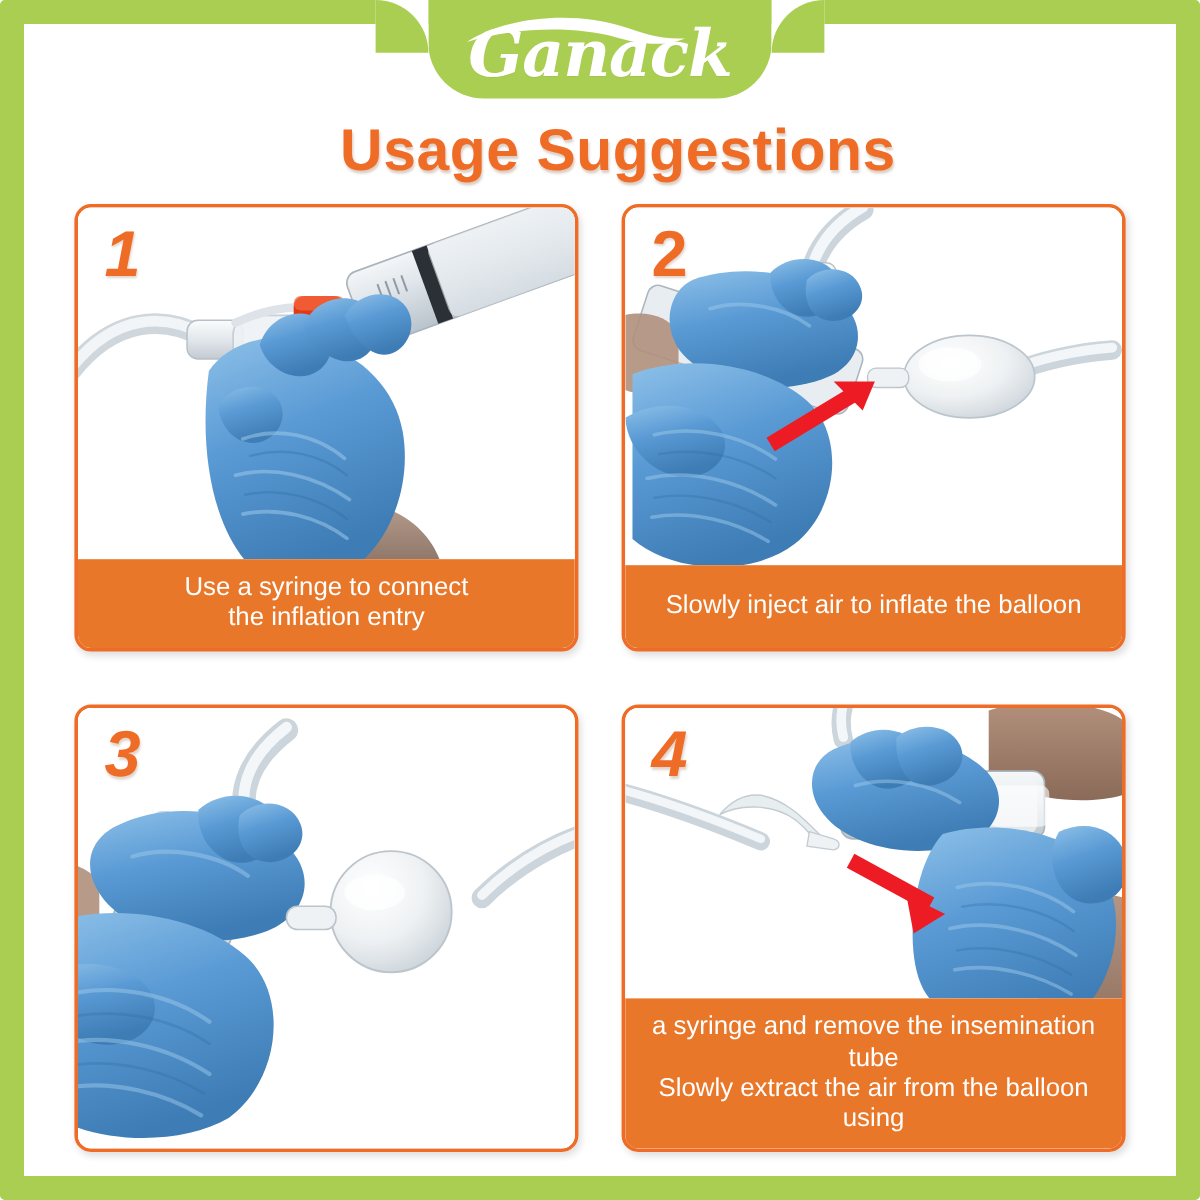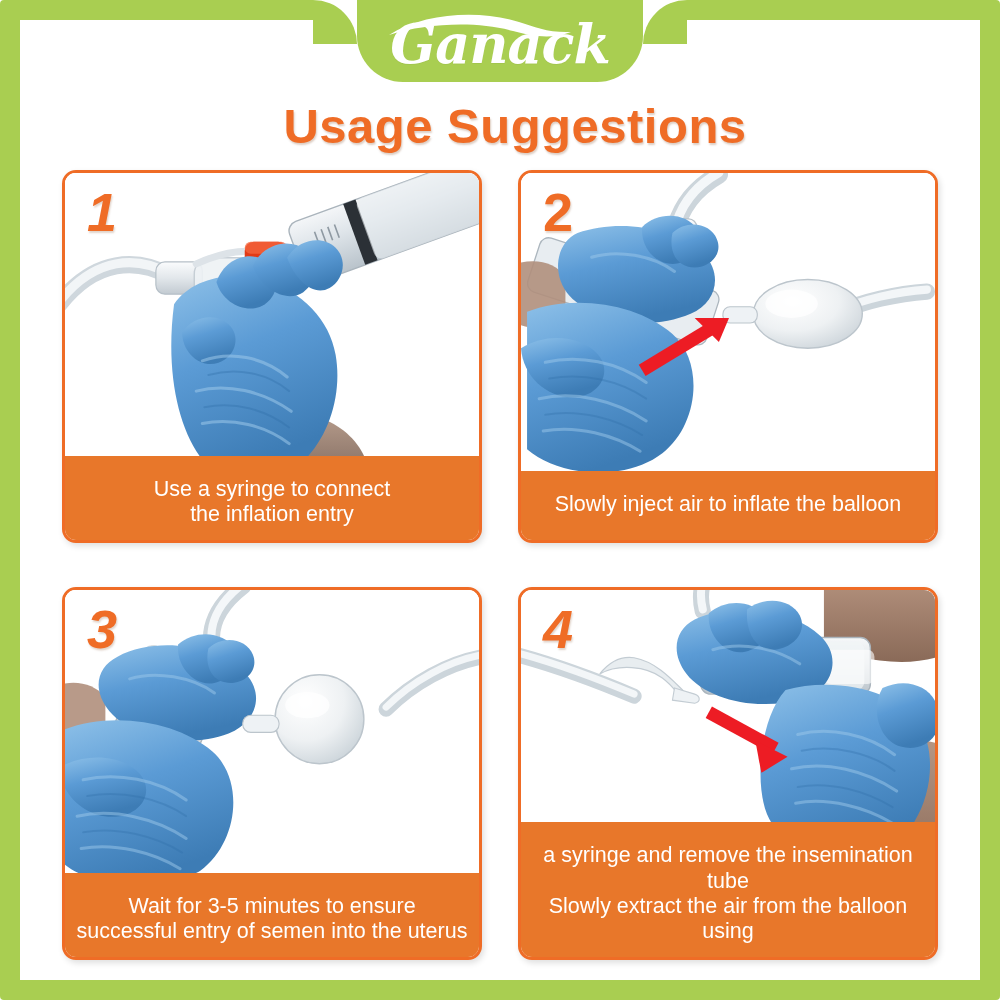--- a/index.html
+++ b/index.html
@@ -143,21 +143,21 @@
   }
   .step-number.italic { font-style: italic; }
 
   .step-caption {
     flex: 0 0 auto;
     background: #e8772a;
     color: #ffffff;
     text-align: center;
     font-size: 21.5px;
     line-height: 1.17;
-    padding: 21px 10px 13px;
+    padding: 11px 10px 13px;
     z-index: 4;
   }
   .step-caption.one-line { padding: 21px 10px 23px; }
 
   
   .photo-svg {
     position: absolute;
     inset: 0;
     width: 100%;
     height: 100%;
@@ -404,24 +404,20 @@
             <path d="M18 260 C52 254 90 264 116 280"></path>
           </g>
 
           <circle cx="252" cy="148" r="44" fill="url(#balloon3)" stroke="#bcc5cc" stroke-width="1.4"></circle>
           <ellipse cx="240" cy="134" rx="22" ry="13" fill="#ffffff" opacity="0.72"></ellipse>
           <path d="M208 150 L184 150 C178 150 176 158 182 160 L208 160 Z" fill="#eef2f5" stroke="#bcc5cc" stroke-width="1.2"></path>
           <rect x="176" y="144" width="36" height="17" rx="8" fill="#eef2f5" stroke="#bcc5cc" stroke-width="1.1"></rect>
         </svg>
         <span class="step-number italic">3</span>
       </div>
-      <div class="step-caption">
-        <div>Wait for 3-5 minutes to ensure</div>
-        <div>successful entry of semen into the uterus</div>
-      </div>
     </div>
 
     <div class="step-panel">
       <div class="step-photo">
         <svg class="photo-svg" viewBox="0 0 410 320" preserveAspectRatio="xMidYMid slice" aria-hidden="true">
           <defs>
             <linearGradient id="glove4" x1="0" y1="0" x2="0.35" y2="1">
               <stop offset="0%" stop-color="#8dc0e8"></stop>
               <stop offset="45%" stop-color="#5b9bd5"></stop>
               <stop offset="100%" stop-color="#3d7cb5"></stop>

